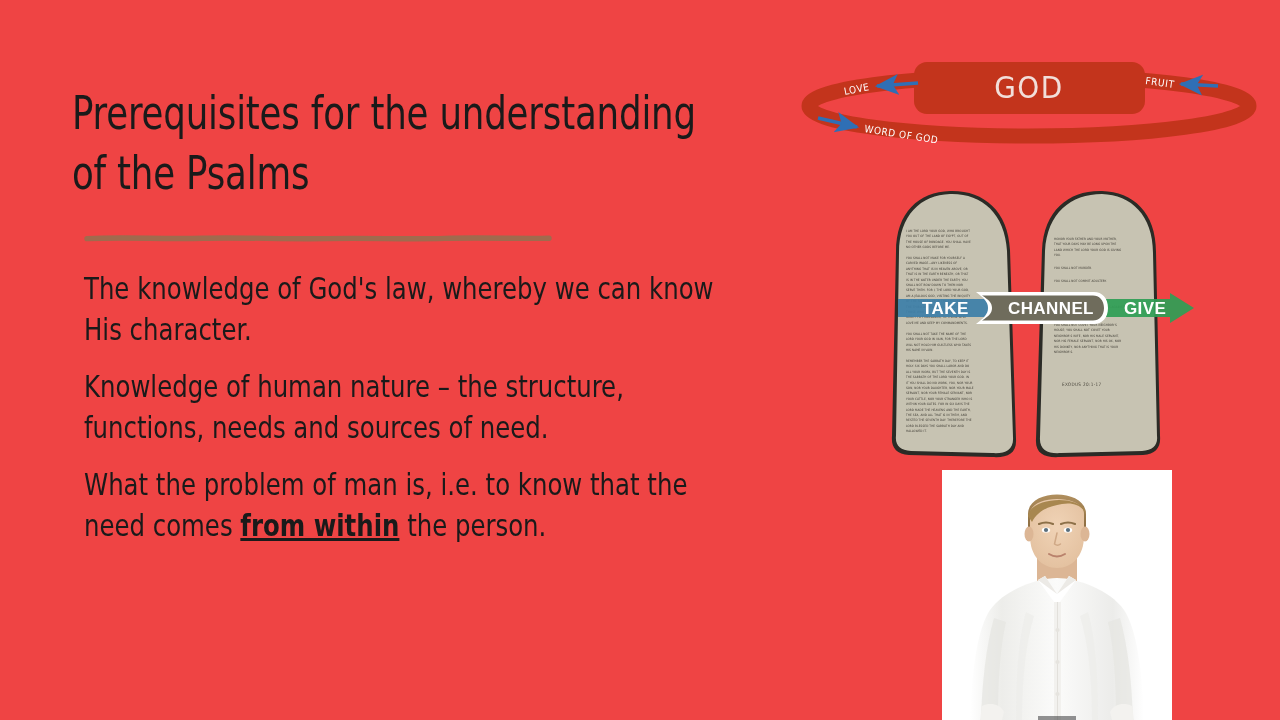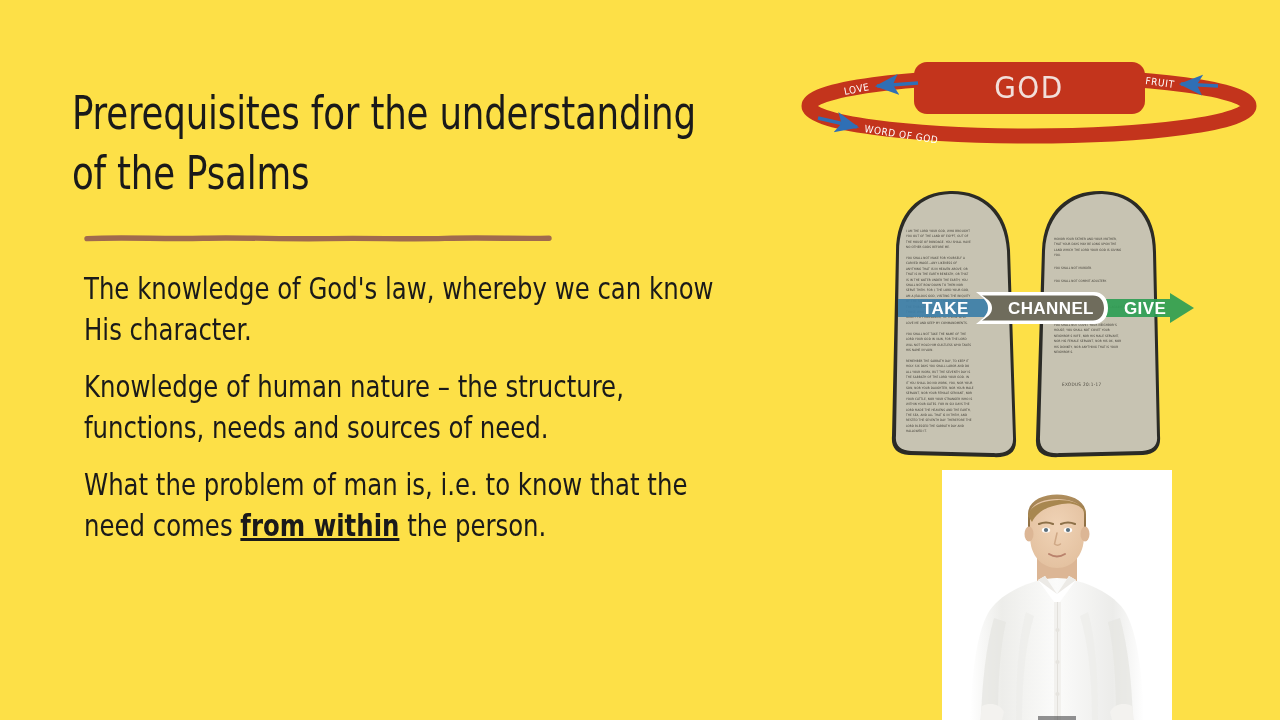--- a/index.html
+++ b/index.html
@@ -6,21 +6,21 @@
   * { margin:0; padding:0; box-sizing:border-box; }
   html, body {
     width:1280px; height:720px;
     background:#ffffff;
     font-family:"Liberation Sans", sans-serif;
     overflow:hidden;
   }
   #slide {
     position:relative;
     width:1280px; height:720px;
-    background:#fde047;
+    background:#ef4444;
   }
 
   
   #text-col {
     position:absolute;
     left:72px; top:84px;
     width:730px;
   }
   #slide-title {
     font-family:"DejaVu Sans Condensed","Liberation Sans Narrow","Liberation Sans", sans-serif;

